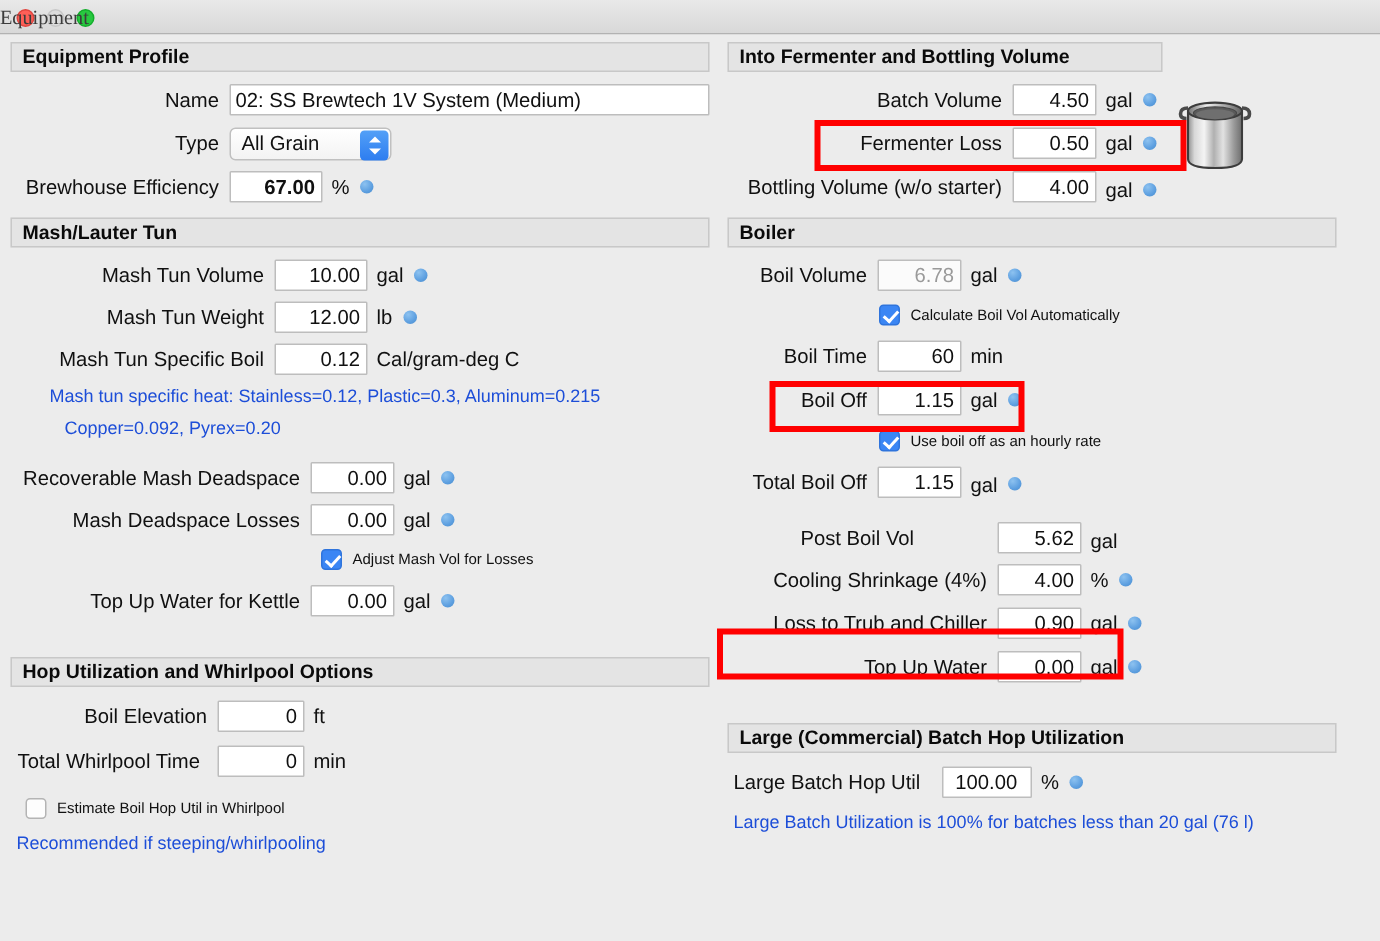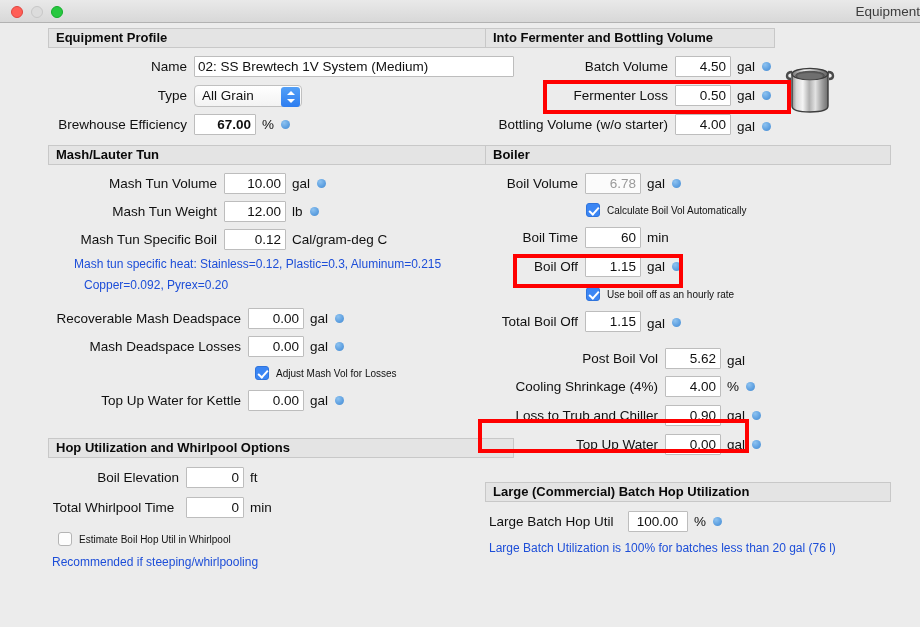--- a/index.html
+++ b/index.html
@@ -15,35 +15,35 @@
   }
 
   
   .titlebar{
     position:absolute; left:0; top:0; width:920px; height:23px;
     background:linear-gradient(to bottom,#e9e9e9 0%,#d8d8d8 100%);
     border-bottom:1px solid #b2b2b2;
   }
   .title-text{
     position:absolute; left:0; top:0; width:920px; height:23px;
-    line-height:23px; text-align:right;
-    font-size:13.5px; color:#3c3c3c; font-weight:400;
+    line-height:23px; text-align:left;
+    font-size:13.5px; color:#3c3c3c; font-weight:400;font-family:Liberation Serif, serif;
   }
   .lights{ position:absolute; left:11px; top:6px; display:flex; gap:8px; }
   .light{ width:12px; height:12px; border-radius:50%; }
   .l-red{ background:#ff5f57; border:0.5px solid #e0443e; }
   .l-yel{ background:#dcdcdc; border:0.5px solid #c7c7c7; }
   .l-grn{ background:#28c840; border:0.5px solid #13ae2b; }
 
   
   .content{
     position:absolute; left:0; top:23px; width:920px; height:604px;
     background:#ececec;
   }
-  .col-left{ position:absolute; left:7px; top:5px; width:466px;margin-left:41px; }
+  .col-left{ position:absolute; left:7px; top:5px; width:466px; }
   .col-right{ position:absolute; left:485px; top:5px; width:428px; }
 
   
   .group{ position:relative; margin-bottom:0; }
   .group-header{
     background:#e4e4e4;
     border:1px solid #c8c8c8;
     height:20px;
     line-height:18px;
     padding-left:7px;
@@ -295,21 +295,21 @@
           <div class="field" style="width:56px;">1.15</div>
           <div class="unit sub">gal</div>
           <div class="dot" style="margin-top:3px;"></div>
         </div>
       </div>
     </div>
 
     <div class="group" style="margin-top:5px;">
       <div class="group-body">
         <div class="row">
-          <div class="lbl" style="width:180px;">Post Boil Vol</div>
+          <div class="lbl" style="width:180px;text-align:center;">Post Boil Vol</div>
           <div class="field" style="width:56px;">5.62</div>
           <div class="unit sub">gal</div>
         </div>
         <div class="row">
           <div class="lbl" style="width:180px;">Cooling Shrinkage (4%)</div>
           <div class="field" style="width:56px;">4.00</div>
           <div class="unit">%</div>
           <div class="dot"></div>
         </div>
         <div class="row" style="height:30px;">

